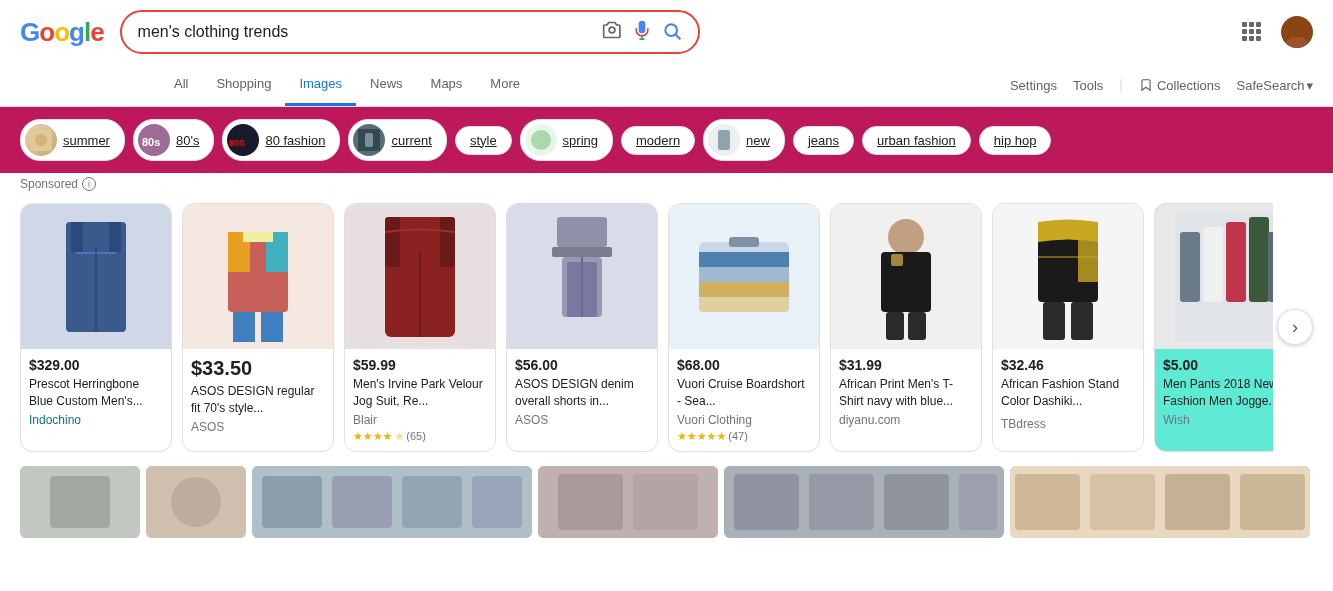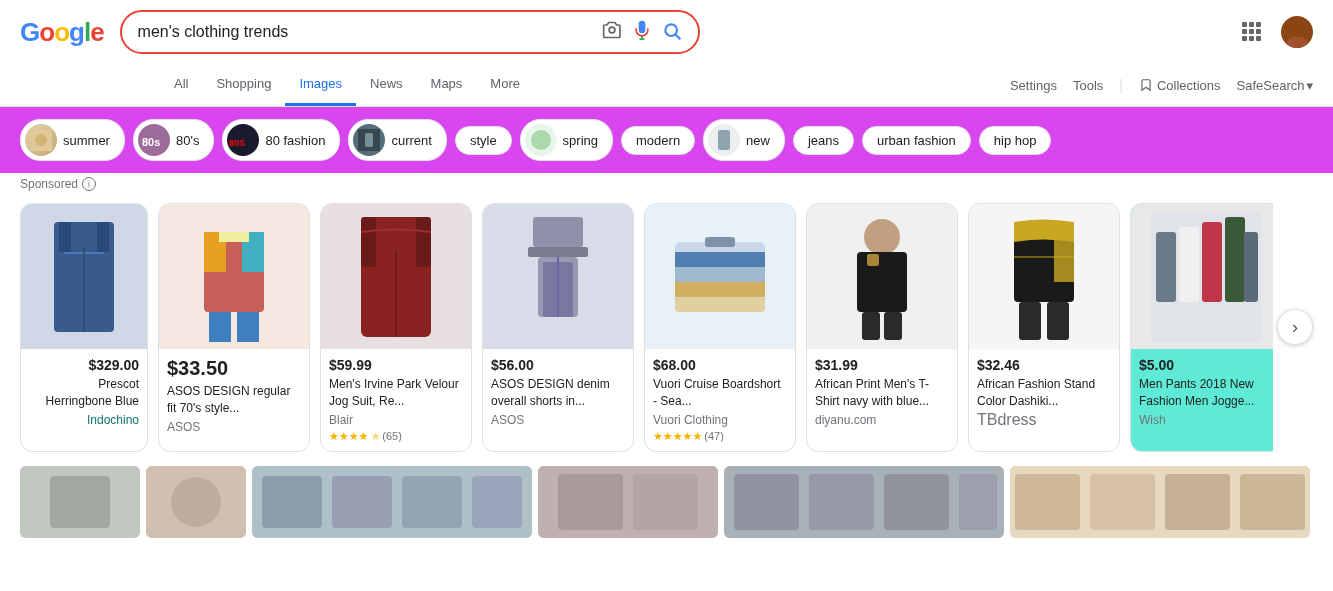--- a/index.html
+++ b/index.html
@@ -78,21 +78,21 @@
         </svg>
       <span>Collections</span>
     </div>
     <div style="display:flex; align-items:center; gap:2px; font-size:13px; color:#5f6368; cursor:pointer;">
       <span>SafeSearch</span>
       <span>▾</span>
     </div>
   </div>
 </div>
 
-<div style="display:flex; align-items:center; padding:12px 20px; gap:8px; overflow-x:hidden; background:#d946ef;">
+<div style="display:flex; align-items:center; padding:12px 20px; gap:8px; overflow-x:hidden; background:#be185d;text-decoration:underline;">
 
   <div style="display:flex; align-items:center; gap:6px; border:1px solid #dfe1e5; border-radius:20px; padding:4px 14px 4px 4px; cursor:pointer; white-space:nowrap; font-size:13px; background:#fff;">
     <div style="width:32px; height:32px; border-radius:50%; background:linear-gradient(135deg,#e8d5b0,#c0a870); overflow:hidden; flex-shrink:0; display:flex; align-items:center; justify-content:center;">
       <svg width="22" height="22" viewBox="0 0 22 22">
           <rect width="22" height="22" fill="#e0c898"></rect>
           <circle cx="11" cy="11" r="6" fill="#c8a050" opacity="0.5"></circle>
         </svg>
     </div>
     <span>summer</span>
   </div>
@@ -172,21 +172,21 @@
 <div style="padding:4px 20px 0; background:#fff;">
 
   <div style="display:flex; align-items:center; gap:4px; margin-bottom:12px;">
     <span style="font-size:12px; color:#70757a;">Sponsored</span>
     <span style="width:14px; height:14px; border:1px solid #70757a; border-radius:50%; display:inline-flex; align-items:center; justify-content:center; font-size:9px; cursor:pointer; color:#70757a; flex-shrink:0; line-height:1;">i</span>
   </div>
 
   <div style="position:relative; display:flex; align-items:stretch;">
     <div style="display:flex; gap:10px; overflow-x:hidden; flex:1;">
 
-      <div style="border:1px solid #e0e0e0; border-radius:12px; width:128px; flex-shrink:0; overflow:hidden; cursor:pointer; background:#fff;text-align:right;">
+      <div style="border:1px solid #e0e0e0; border-radius:12px; width:152px; flex-shrink:0; overflow:hidden; cursor:pointer; background:#fff;">
         <div style="width:100%; height:145px; background:#d0d8e8; display:flex; align-items:center; justify-content:center;">
           <svg width="90" height="130" viewBox="0 0 90 130">
             <rect x="15" y="10" width="60" height="110" rx="4" fill="#3a5a8c"></rect>
             <rect x="20" y="10" width="12" height="30" fill="#2a4a7c"></rect>
             <rect x="58" y="10" width="12" height="30" fill="#2a4a7c"></rect>
             <rect x="25" y="40" width="40" height="2" fill="#4a7abc"></rect>
             <line x1="45" y1="35" x2="45" y2="120" stroke="#2a4a6c" stroke-width="1.5"></line>
           </svg>
         </div>
         <div style="padding:8px;">
@@ -299,21 +299,21 @@
             <path d="M15 10 Q45 5 75 10 L75 30 Q45 25 15 30 Z" fill="#c8a820"></path>
             <path d="M55 10 L75 10 L75 70 L55 70" fill="#c8a820" opacity="0.8"></path>
             <line x1="15" y1="45" x2="75" y2="45" stroke="#c8a820" stroke-width="2" opacity="0.5"></line>
             <rect x="20" y="90" width="22" height="38" rx="3" fill="#2a2a2a"></rect>
             <rect x="48" y="90" width="22" height="38" rx="3" fill="#2a2a2a"></rect>
           </svg>
         </div>
         <div style="padding:8px;">
           <div style="font-weight:bold; font-size:14px; color:#202124;">$32.46</div>
           <div style="font-size:12px; color:#202124; margin-top:3px; line-height:1.4;">African Fashion Stand Color Dashiki...</div>
-          <div style="font-size:16px; color:#70757a; margin-top:1px;">TBdress</div>
+          <div style="font-size:12px; color:#70757a; margin-top:7px;">TBdress</div>
         </div>
       </div>
 
       <div style="border:1px solid #e0e0e0; border-radius:12px; width:152px; flex-shrink:0; overflow:hidden; cursor:pointer; background:#5eead4;">
         <div style="width:100%; height:145px; background:#e8e8e8; display:flex; align-items:center; justify-content:center;">
           <svg width="110" height="130" viewBox="0 0 110 130">
             <rect x="0" y="0" width="110" height="130" fill="#e0e4e8"></rect>
 
             <rect x="5" y="20" width="20" height="70" rx="3" fill="#6a7a8a"></rect>
             <rect x="28" y="15" width="20" height="75" rx="3" fill="#f0f0f0"></rect>

